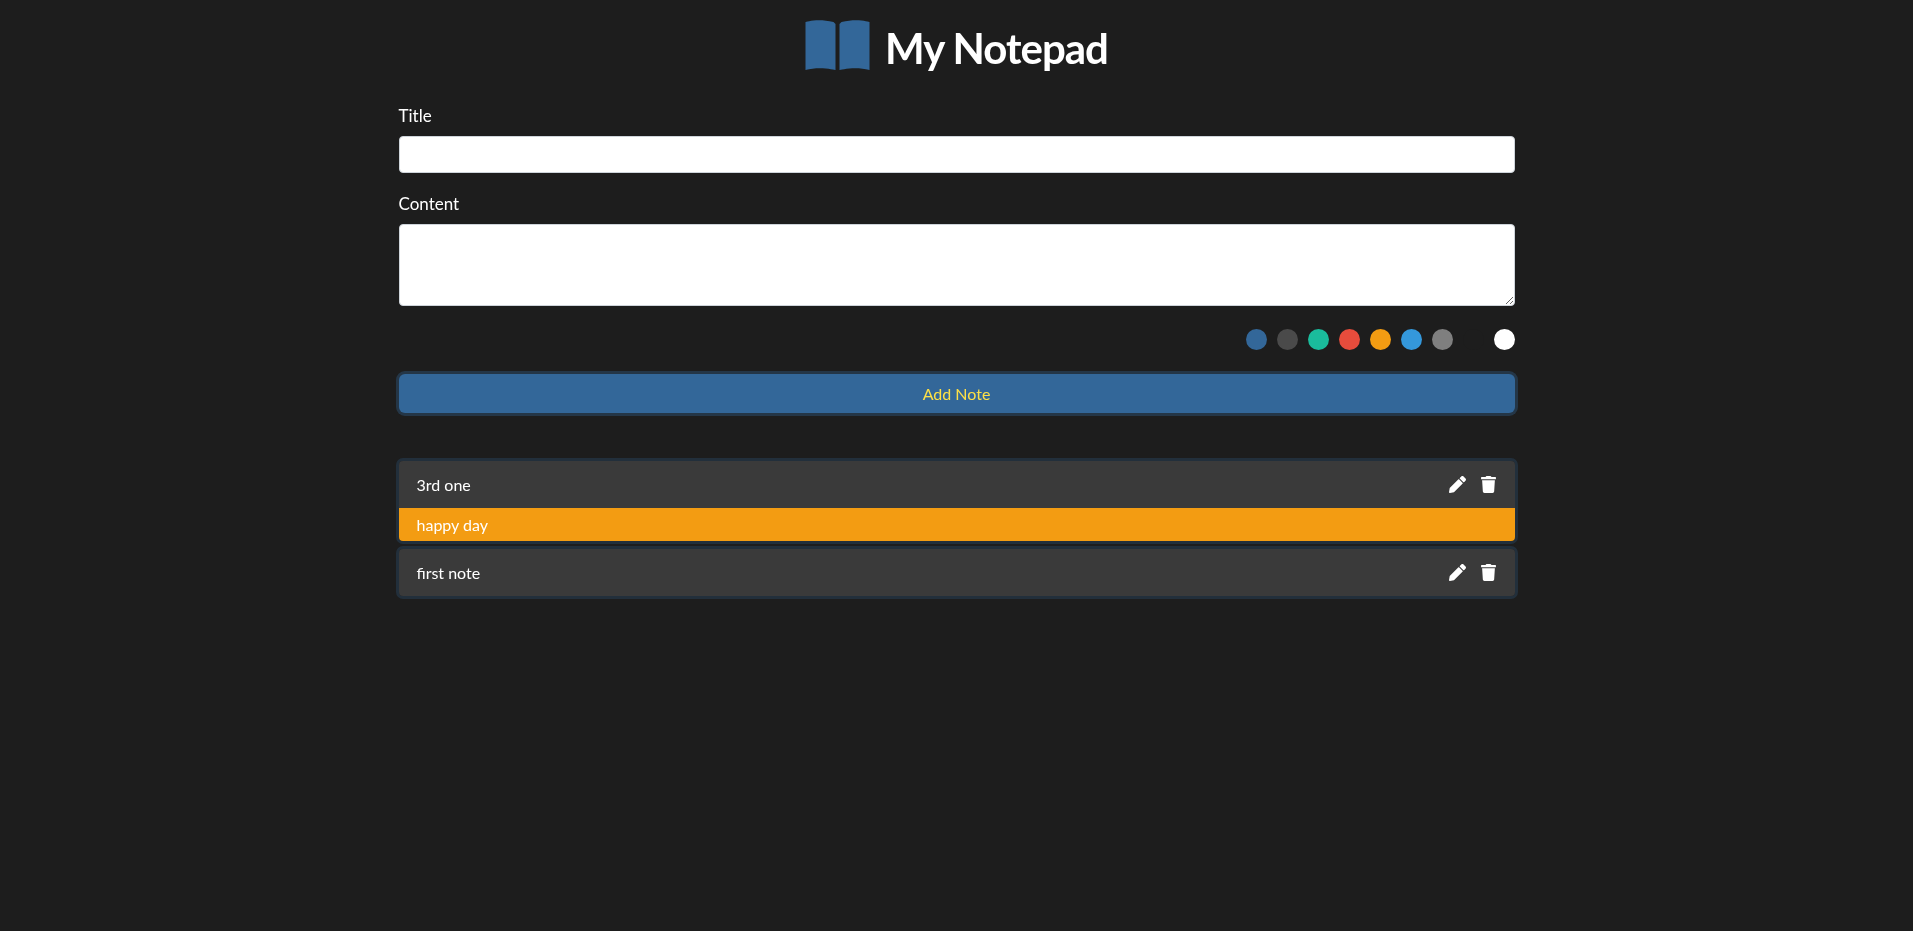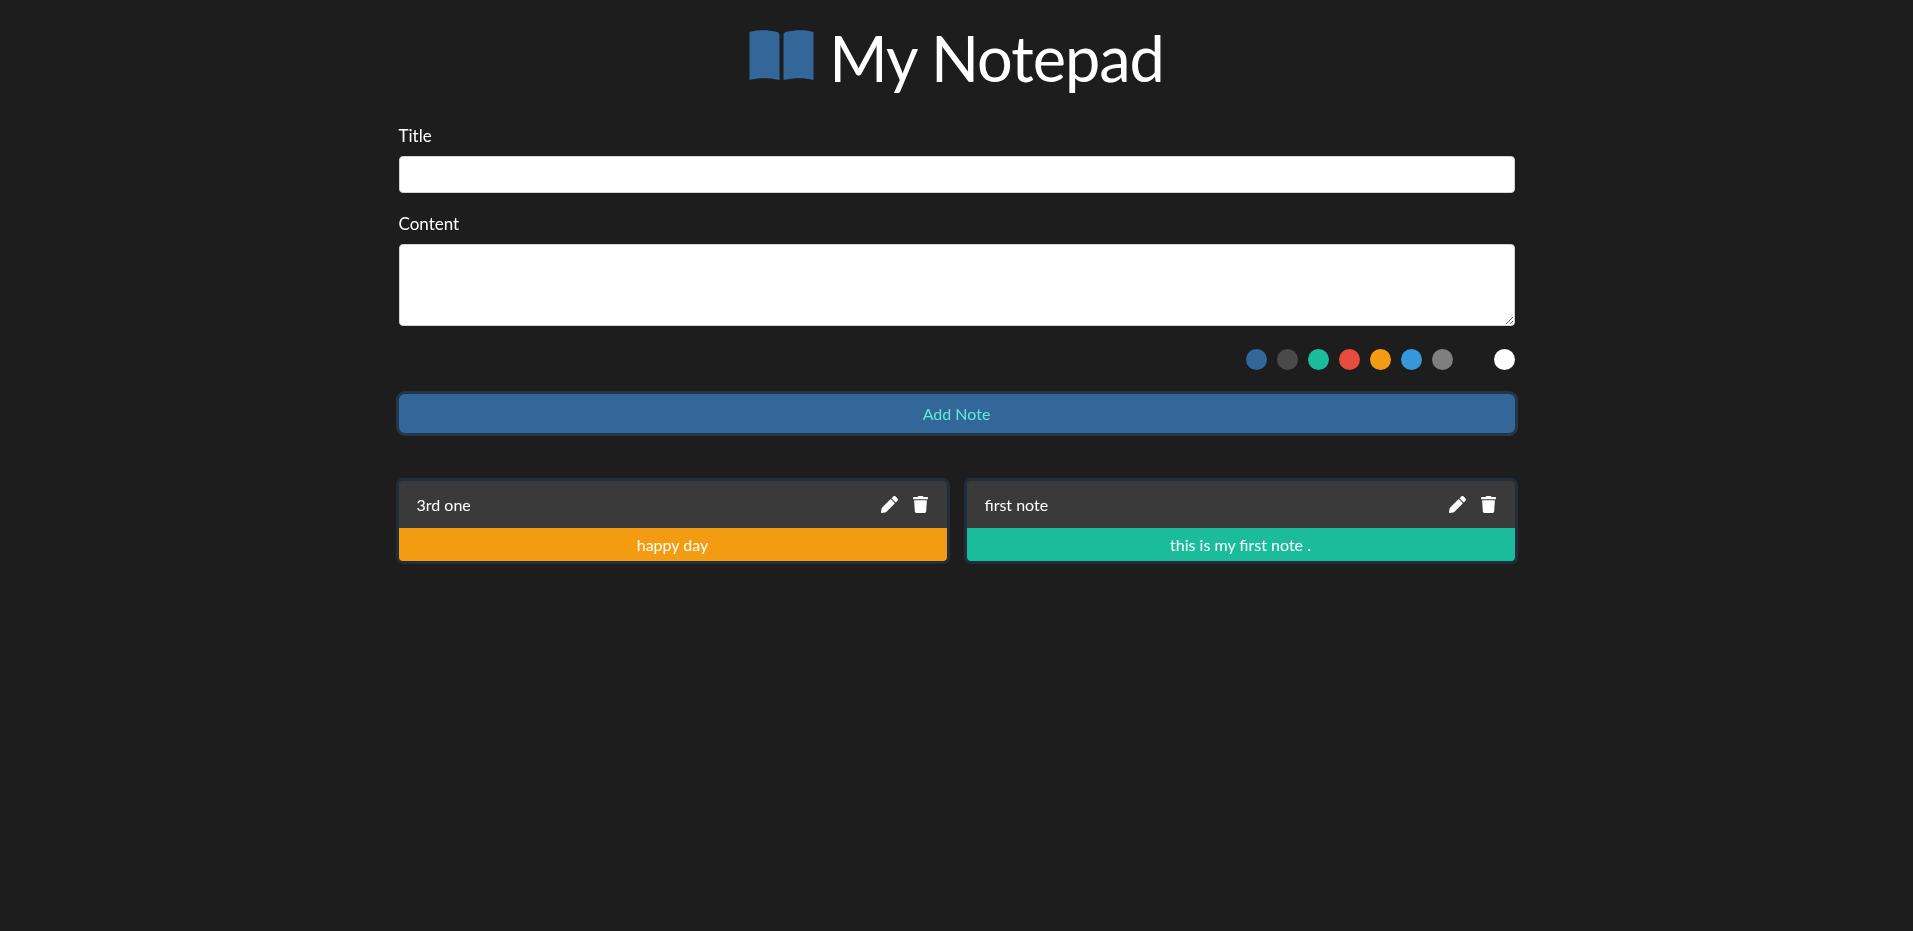--- a/index.html
+++ b/index.html
@@ -21,22 +21,22 @@
     }
     .header {
       text-align: center;
       padding: 20px 0 30px;
       display: flex;
       align-items: center;
       justify-content: center;
       gap: 15px;
     }
     .header h1 {
-      font-size: 63px;
-      font-weight: 400;
+      font-size: 42px;
+      font-weight: 700;
       letter-spacing: -1px;
     }
     .book-icon {
       width: 65px;
       height: 52px;
     }
     .form-group {
       margin-bottom: 20px;
     }
     label {
@@ -70,33 +70,32 @@
       width: 21px;
       height: 21px;
       border-radius: 50%;
       cursor: pointer;
     }
     .btn-add {
       width: 100%;
       padding: 10px;
       font-size: 16px;
       background-color: #336799;
-      color: #5eead4;
+      color: #fde047;
       border: none;
       border-radius: 6px;
       cursor: pointer;
       box-shadow: 0 0 0 3px rgba(51, 103, 153, 0.35);
       font-family: inherit;
     }
     .notes-grid {
       display: grid;
-      grid-template-columns: 1fr 1fr;
+      grid-template-columns: 1fr;
       gap: 8px 20px;
       margin-top: 48px;
-      text-align: center;
     }
     .note-card {
       border-radius: 4px;
       overflow: hidden;
       box-shadow: 0 0 0 3px rgba(51, 103, 153, 0.25);
     }
     .note-header {
       background-color: #3a3a3a;
       padding: 14px 18px;
       display: flex;
@@ -195,16 +194,15 @@
                 <path d="M497.9 142.1l-46.1 46.1c-4.7 4.7-12.3 4.7-17 0l-111-111c-4.7-4.7-4.7-12.3 0-17l46.1-46.1c18.7-18.7 49.1-18.7 67.9 0l60.1 60.1c18.8 18.7 18.8 49.1 0 67.9zM284.2 99.8L21.6 362.4.4 483.9c-2.9 16.4 11.4 30.6 27.8 27.8l121.5-21.3 262.6-262.6c4.7-4.7 4.7-12.3 0-17l-111-111c-4.8-4.7-12.4-4.7-17.1 0z"></path>
               </svg>
           </span>
           <span class="icon-btn">
             <svg class="action-icon" viewBox="0 0 448 512">
                 <path d="M432 32H312l-9.4-18.7A24 24 0 0 0 281.1 0H166.8a23.72 23.72 0 0 0-21.4 13.3L136 32H16A16 16 0 0 0 0 48v32a16 16 0 0 0 16 16h416a16 16 0 0 0 16-16V48a16 16 0 0 0-16-16zM53.2 467a48 48 0 0 0 47.9 45h245.8a48 48 0 0 0 47.9-45L416 128H32z"></path>
               </svg>
           </span>
         </div>
       </div>
-      <div class="note-body" style="background-color:#1abc9c">this is my first note .</div>
     </div>
   </div>
 </div>
 
 </body></html>

